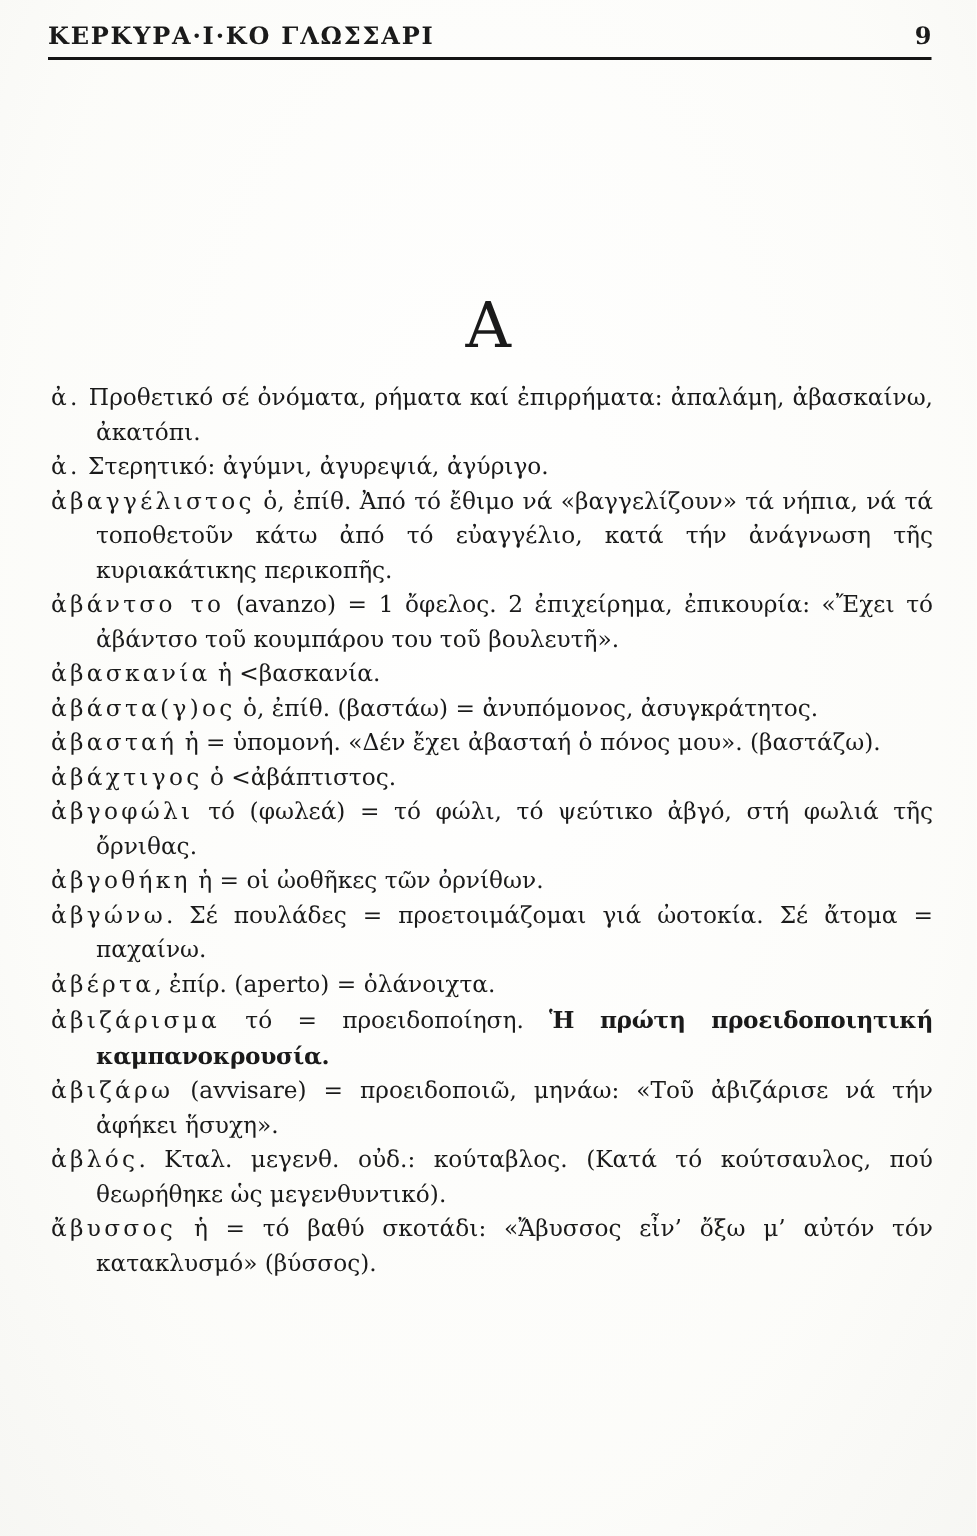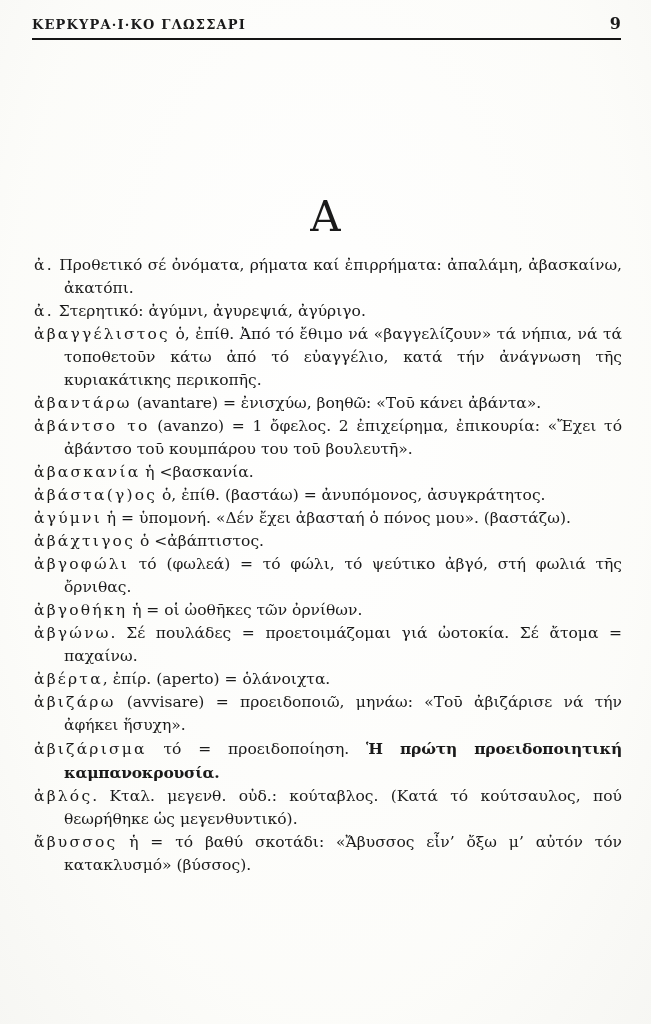--- a/index.html
+++ b/index.html
@@ -28,21 +28,21 @@
     box-sizing: border-box;
     padding: 14px 30px 0 32px;
   }
   .header-row {
     display: flex;
     justify-content: space-between;
     align-items: baseline;
   }
   .book-title {
     font-weight: bold;
-    font-size: 13px;
+    font-size: 16px;
     letter-spacing: 1.2px;
     white-space: nowrap;
   }
   .page-number {
     font-weight: bold;
     font-size: 16px;
   }
   .header-rule {
     margin-top: 5px;
     height: 0;
@@ -97,46 +97,45 @@
 
   <div class="entries">
     <p class="entry"><span class="head">ἀ.</span><span class="body"> Προθετικό σέ ὀνόματα, ρήματα καί ἐπιρρήματα: ἀπαλάμη, ἀβασκαίνω, ἀκατόπι.</span></p>
 
 
     <p class="entry"><span class="head">ἀ.</span><span class="body"> Στερητικό: ἀγύμνι, ἀγυρεψιά, ἀγύριγο.</span></p>
 
 
     <p class="entry"><span class="head">ἀβαγγέλιστος</span><span class="body"> ὁ, ἐπίθ. Ἀπό τό ἔθιμο νά «βαγγελίζουν» τά νήπια, νά τά τοποθετοῦν κάτω ἀπό τό εὐαγγέλιο, κατά τήν ἀνάγνωση τῆς κυριακάτικης περικοπῆς.</span></p>
 
-    <p class="entry"><span class="head">ἀβαντάρω</span><span class="body"> (avantare) = ἐνισχύω, βοηθῶ: «Τοῦ κάνει ἀβάντα».</span></p>
 
 
 
     <p class="entry"><span class="head">ἀβάντσο το</span><span class="body"> (avanzo) = 1 ὄφελος. 2 ἐπιχείρημα, ἐπικουρία: «Ἔχει τό ἀβάντσο τοῦ κουμπάρου του τοῦ βουλευτῆ».</span></p>
 
 
     <p class="entry"><span class="head">ἀβασκανία</span><span class="body"> ἡ &lt;βασκανία.</span></p>
 
     <p class="entry"><span class="head">ἀβάστα(γ)ος</span><span class="body"> ὁ, ἐπίθ. (βαστάω) = ἀνυπόμονος, ἀσυγκράτητος.</span></p>
 
-    <p class="entry"><span class="head">ἀγύμνι</span><span class="body"> ἡ = ὑπομονή. «Δέν ἔχει ἀβασταή ὁ πόνος μου». (βαστάζω).</span></p>
+    <p class="entry"><span class="head">ἀβασταή</span><span class="body"> ἡ = ὑπομονή. «Δέν ἔχει ἀβασταή ὁ πόνος μου». (βαστάζω).</span></p>
 
     <p class="entry"><span class="head">ἀβάχτιγος</span><span class="body"> ὁ &lt;ἀβάπτιστος.</span></p>
 
     <p class="entry"><span class="head">ἀβγοφώλι</span><span class="body"> τό (φωλεά) = τό φώλι, τό ψεύτικο ἀβγό, στή φωλιά τῆς ὄρνιθας.</span></p>
 
     <p class="entry"><span class="head">ἀβγοθήκη</span><span class="body"> ἡ = οἱ ὠοθῆκες τῶν ὀρνίθων.</span></p>
 
     <p class="entry"><span class="head">ἀβγώνω</span><span class="body">. Σέ πουλάδες = προετοιμάζομαι γιά ὠοτοκία. Σέ ἄτομα = παχαίνω.</span></p>
 
     <p class="entry"><span class="head">ἀβέρτα</span><span class="body">, ἐπίρ. (aperto) = ὁλάνοιχτα.</span></p>
 
+    <p class="entry"><span class="head">ἀβιζάρισμα</span><span class="body"> τό = προειδοποίηση. </span><span class="bold-note">Ἡ πρώτη προειδοποιητική καμπανοκρουσία.</span></p>
+
     <p class="entry"><span class="head">ἀβιζάρω</span><span class="body"> (avvisare) = προειδοποιῶ, μηνάω: «Τοῦ ἀβιζάρισε νά τήν ἀφήκει ἥσυχη».</span></p>
-
-    <p class="entry"><span class="head">ἀβιζάρισμα</span><span class="body"> τό = προειδοποίηση. </span><span class="bold-note">Ἡ πρώτη προειδοποιητική καμπανοκρουσία.</span></p>
 
     <p class="entry"><span class="head">ἀβλός</span><span class="body">. Κταλ. μεγενθ. οὐδ.: κούταβλος. (Κατά τό κούτσαυλος, πού θεωρήθηκε ὡς μεγενθυντικό).</span></p>
 
     <p class="entry"><span class="head">ἄβυσσος</span><span class="body"> ἡ = τό βαθύ σκοτάδι: «Ἄβυσσος εἶν’ ὄξω μ’ αὐτόν τόν κατακλυσμό» (βύσσος).</span></p>
 
   </div>
 
 </div>
 
 </body></html>

